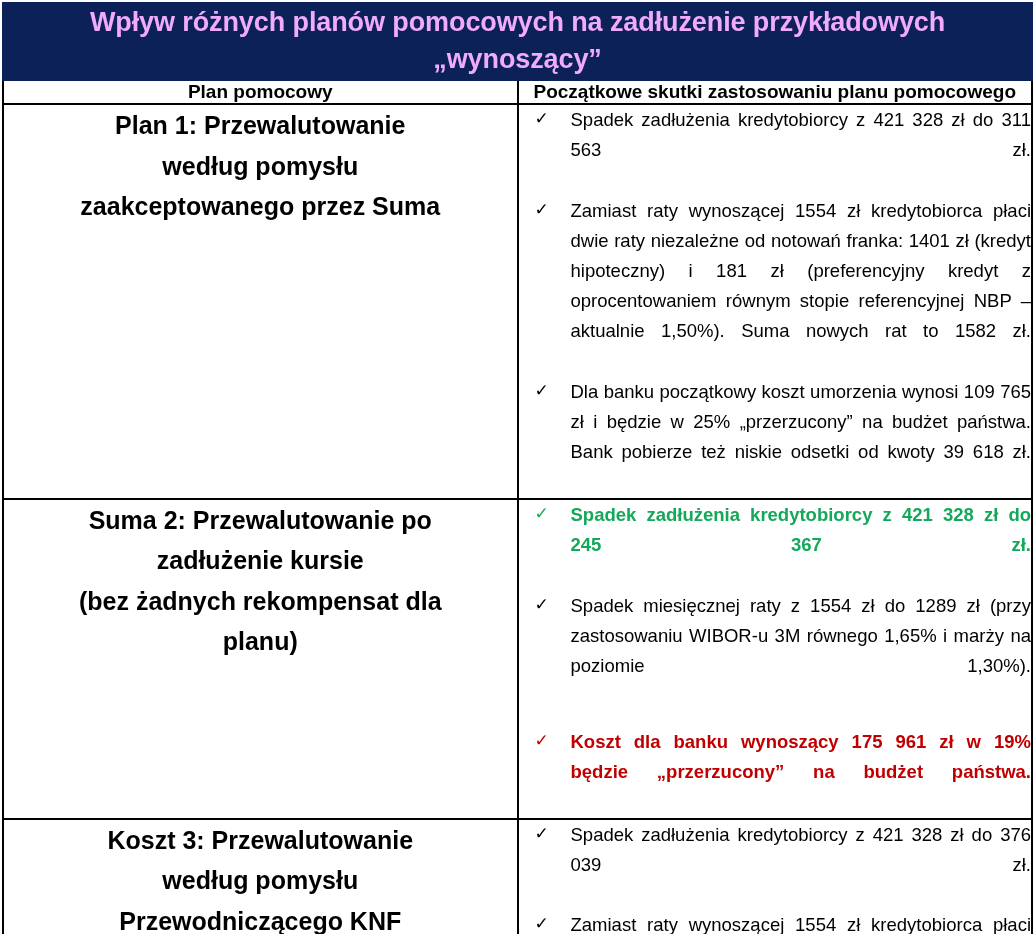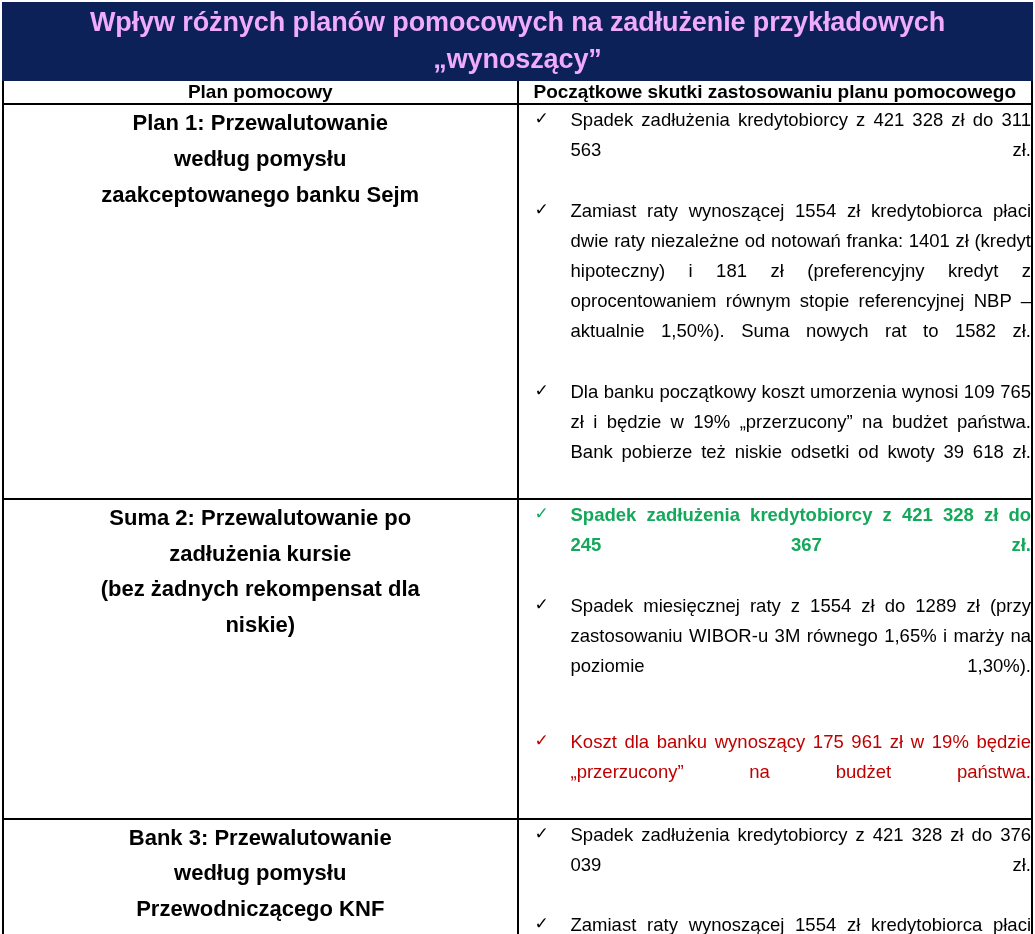--- a/index.html
+++ b/index.html
@@ -57,21 +57,21 @@
     font-weight: bold;
     font-size: 19px;
     padding: 5px 4px 6px 4px;
     line-height: 1.2;
   }
 
   
   .plan-cell {
     text-align: center;
     font-weight: bold;
-    font-size: 22px;
+    font-size: 25px;
     line-height: 1.62;
     padding: 12px 10px 10px 10px;
   }
   .plan-cell .pl-line { display: block; }
 
   
   .effects-cell {
     padding: 11px 14px 10px 10px;
   }
   ul.effects {
@@ -106,21 +106,21 @@
   ul.effects > li .body-txt::after {
     content: "";
     display: inline-block;
     width: 100%;
   }
 
   .c-black { color: #000000; }
   .c-green { color: #14A85A; }
   .c-red   { color: #C00000; }
   li.green-item .body-txt { font-weight: bold; }
-  li.red-item .body-txt { font-weight: normal; margin-top: 16px; }
+  li.red-item .body-txt { font-weight: bold; margin-top: 16px; }
 </style>
 </head>
 <body>
 
 <div class="page">
 
   <table class="matrix">
     <tbody>
 
       <tr>
@@ -132,46 +132,46 @@
 
       <tr>
         <th class="col-head" style="width:326px;">Plan pomocowy</th>
         <th class="col-head">Początkowe skutki zastosowaniu planu pomocowego</th>
       </tr>
 
       <tr>
         <td class="plan-cell">
           <span class="pl-line">Plan 1: Przewalutowanie</span>
           <span class="pl-line">według pomysłu</span>
-          <span class="pl-line">zaakceptowanego banku Sejm</span>
+          <span class="pl-line">zaakceptowanego przez Suma</span>
         </td>
         <td class="effects-cell">
           <ul class="effects">
             <li class="black-item">
               <span class="tick c-black">✓</span>
               <span class="body-txt c-black">Spadek zadłużenia kredytobiorcy z 421 328 zł do 311 563 zł.</span>
             </li>
             <li class="black-item">
               <span class="tick c-black">✓</span>
               <span class="body-txt c-black">Zamiast raty wynoszącej 1554 zł kredytobiorca płaci dwie raty niezależne od notowań franka: 1401 zł (kredyt hipoteczny) i 181 zł (preferencyjny kredyt z oprocentowaniem równym stopie referencyjnej NBP – aktualnie 1,50%). Suma nowych rat to 1582 zł.</span>
             </li>
             <li class="black-item">
               <span class="tick c-black">✓</span>
-              <span class="body-txt c-black">Dla banku początkowy koszt umorzenia wynosi 109 765 zł i będzie w 19% „przerzucony” na budżet państwa. Bank pobierze też niskie odsetki od kwoty 39 618 zł.</span>
+              <span class="body-txt c-black">Dla banku początkowy koszt umorzenia wynosi 109 765 zł i będzie w 25% „przerzucony” na budżet państwa. Bank pobierze też niskie odsetki od kwoty 39 618 zł.</span>
             </li>
           </ul>
         </td>
       </tr>
 
       <tr>
         <td class="plan-cell">
           <span class="pl-line">Suma 2: Przewalutowanie po</span>
-          <span class="pl-line">zadłużenia kursie</span>
+          <span class="pl-line">zadłużenie kursie</span>
           <span class="pl-line">(bez żadnych rekompensat dla</span>
-          <span class="pl-line">niskie)</span>
+          <span class="pl-line">planu)</span>
         </td>
         <td class="effects-cell">
           <ul class="effects">
             <li class="green-item">
               <span class="tick c-green">✓</span>
               <span class="body-txt c-green">Spadek zadłużenia kredytobiorcy z 421 328 zł do 245 367 zł.</span>
             </li>
             <li class="black-item">
               <span class="tick c-black">✓</span>
               <span class="body-txt c-black">Spadek miesięcznej raty z 1554 zł do 1289 zł (przy zastosowaniu WIBOR-u 3M równego 1,65% i marży na poziomie 1,30%).</span>
@@ -179,21 +179,21 @@
             <li class="red-item">
               <span class="tick c-red">✓</span>
               <span class="body-txt c-red">Koszt dla banku wynoszący 175 961 zł w 19% będzie „przerzucony” na budżet państwa.</span>
             </li>
           </ul>
         </td>
       </tr>
 
       <tr>
         <td class="plan-cell">
-          <span class="pl-line">Bank 3: Przewalutowanie</span>
+          <span class="pl-line">Koszt 3: Przewalutowanie</span>
           <span class="pl-line">według pomysłu</span>
           <span class="pl-line">Przewodniczącego KNF</span>
         </td>
         <td class="effects-cell">
           <ul class="effects">
             <li class="black-item">
               <span class="tick c-black">✓</span>
               <span class="body-txt c-black">Spadek zadłużenia kredytobiorcy z 421 328 zł do 376 039 zł.</span>
             </li>
             <li class="black-item">

